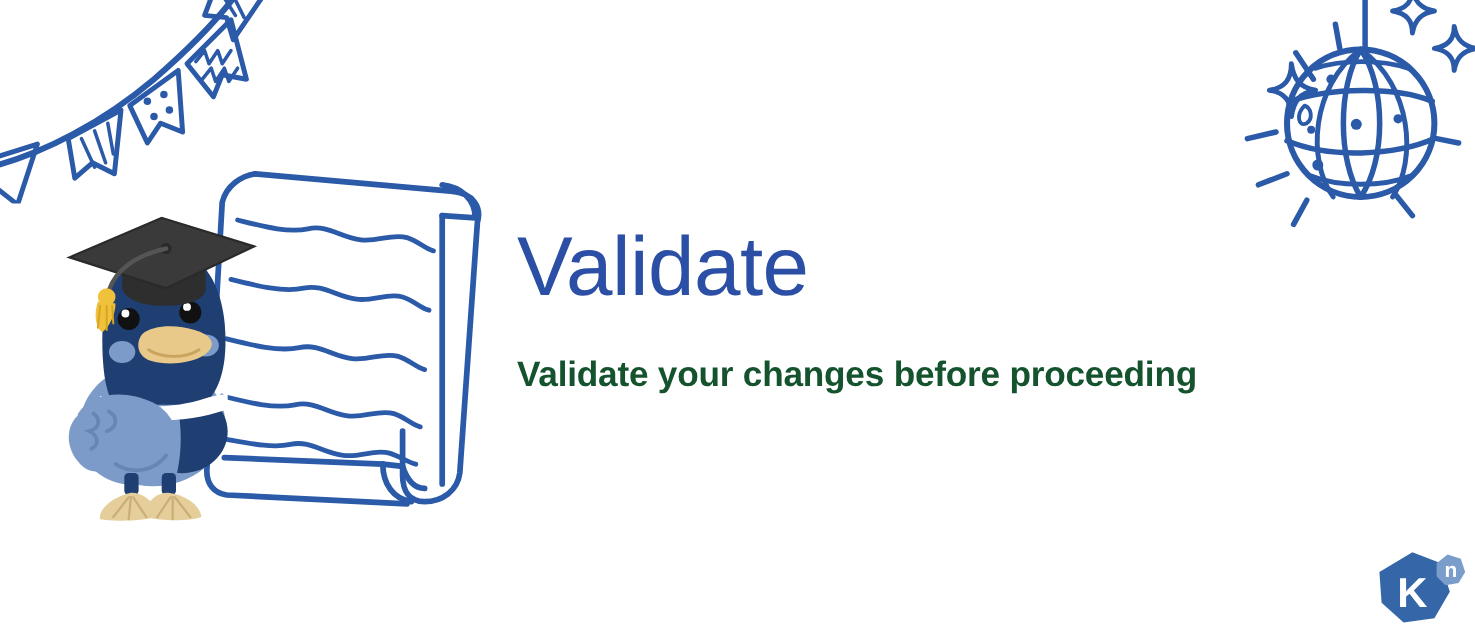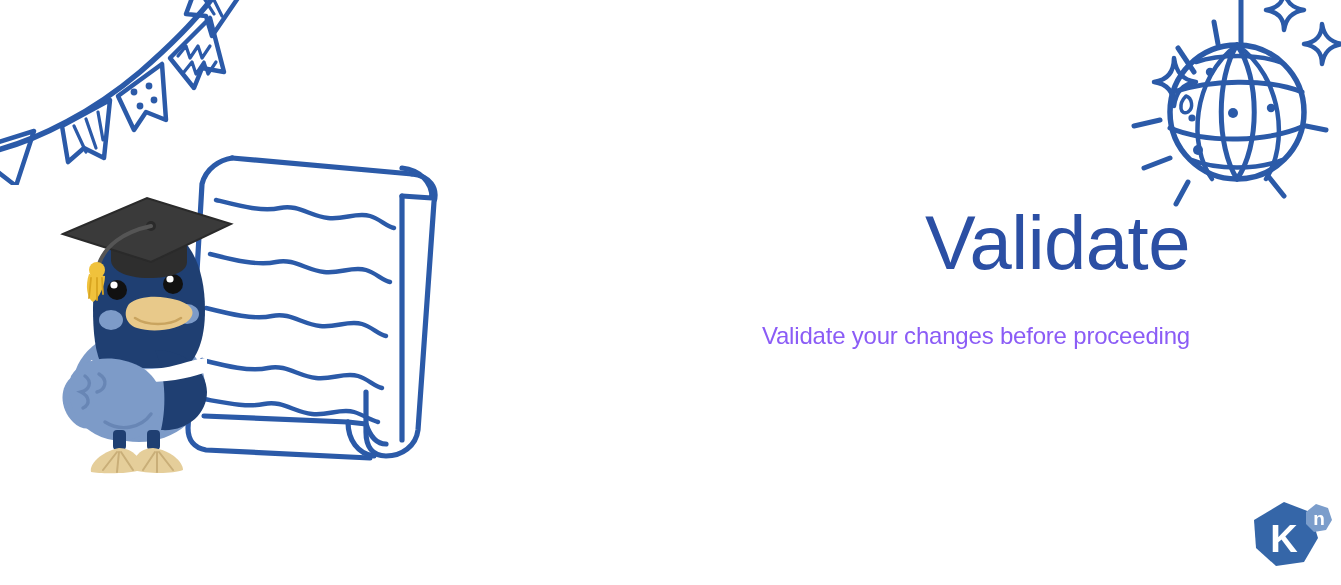--- a/index.html
+++ b/index.html
@@ -47,39 +47,39 @@
     width: 185px;
     height: 285px;
   }
 
   
   .text-block {
     position: absolute;
     left: 470px;
     top: 205px;
     width: 720px;
-    text-align: right;
+    text-align: left;
   }
   .title {
     font-family: "Liberation Sans", sans-serif;
     font-size: 76px;
     font-weight: 400;
     line-height: 1.0;
     letter-spacing: -0.5px;
     color: #2B4FA4;
     margin: 0;
     padding: 0;
   }
   .subtitle {
     font-family: "Liberation Sans", sans-serif;
-    font-size: 24px;
-    font-weight: 400;
+    font-size: 32px;
+    font-weight: 700;
     line-height: 1.1;
     letter-spacing: -0.2px;
-    color: #8b5cf6;
+    color: #14532d;
     margin: 0;
     padding-top: 42px;
   }
 
   
   .logo-badge {
     position: absolute;
     left: 1248px;
     top: 498px;
     width: 86px;

